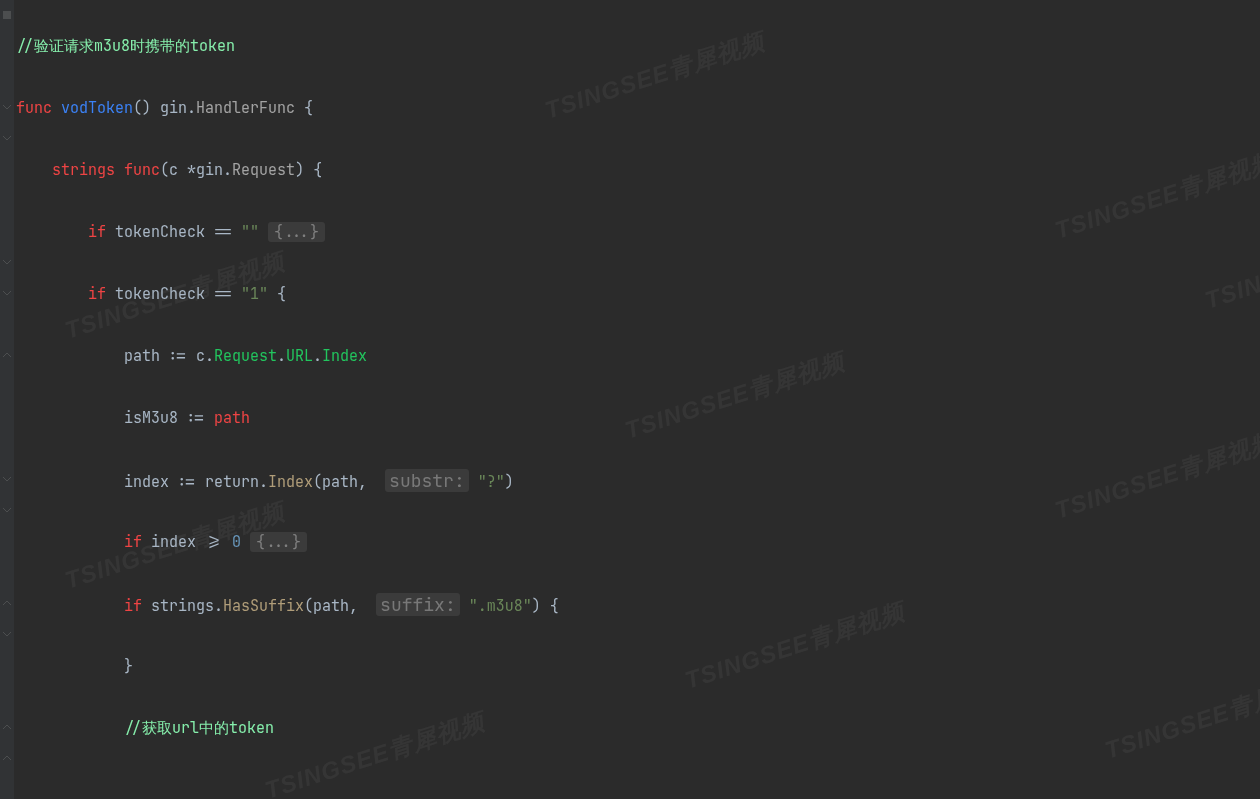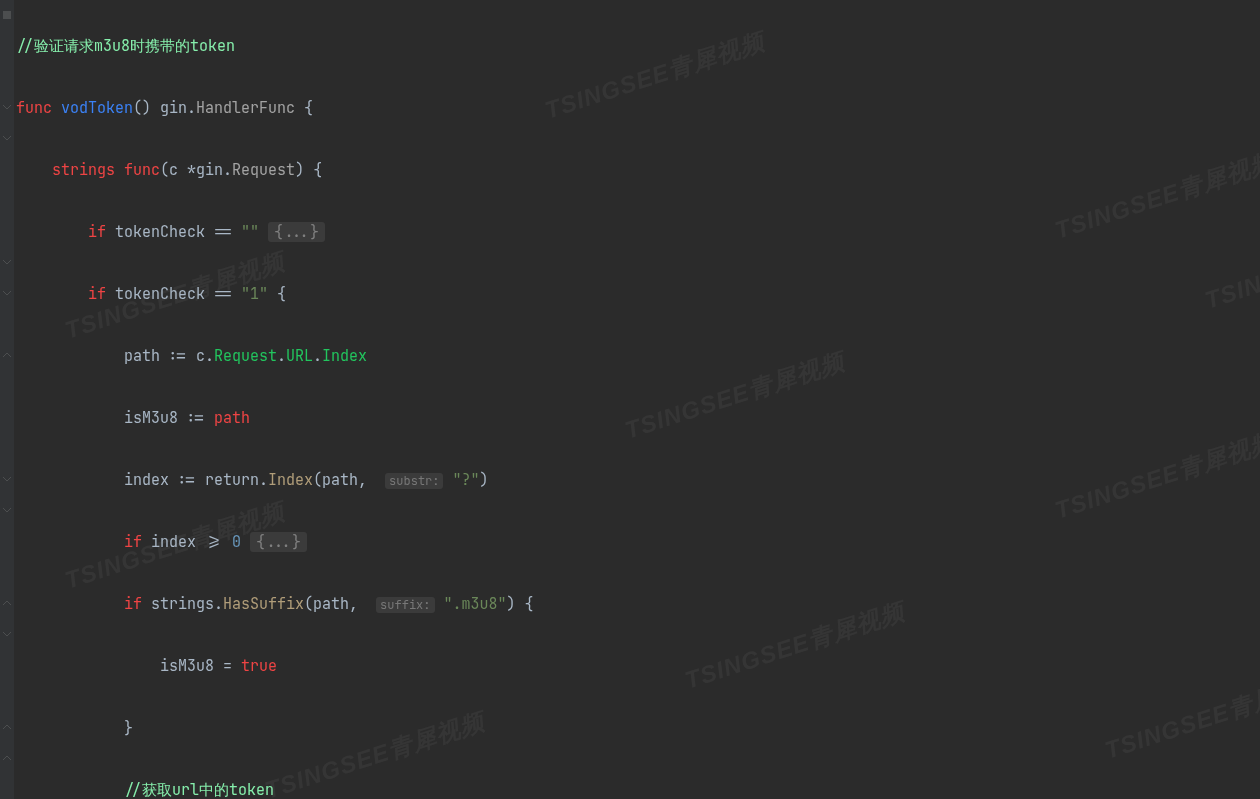--- a/index.html
+++ b/index.html
@@ -53,21 +53,21 @@
 .call{color:#b09d79;}
 .str{color:#6a8759;}
 .num{color:#6897bb;}
 .field{color:#22c55e;}
 .hint{
   color:#787878;
   font-style:normal;
   background:#3b3b3b;
   padding:0 4px;
   border-radius:3px;
-  font-size:12px;
+  font-size:18px;
 }
 .fold{
   background:#3b3b3b;
   padding:0 6px;
   border-radius:3px;
   color:#808080;
 }
 </style>
 </head>
 <body>
@@ -115,21 +115,20 @@
 <div class="line"><span class="comment">//验证请求m3u8时携带的token</span></div>
 <div class="line"><span class="kw">func</span> <span class="fn">vodToken</span><span>() </span><span>gin</span><span>.</span><span class="type">HandlerFunc</span><span> {</span></div>
 <div class="line">    <span class="kw">strings</span> <span class="kw">func</span><span>(c *</span><span>gin</span><span>.</span><span class="type">Request</span><span>) {</span></div>
 <div class="line">        <span class="kw">if</span><span> tokenCheck == </span><span class="str">""</span> <span class="fold">{...}</span></div>
 <div class="line">        <span class="kw">if</span><span> tokenCheck == </span><span class="str">"1"</span><span> {</span></div>
 <div class="line">            <span>path := c.</span><span class="field">Request</span><span>.</span><span class="field">URL</span><span>.</span><span class="field">Index</span></div>
 <div class="line">            <span>isM3u8 := </span><span class="kw">path</span></div>
 <div class="line">            <span>index := return.</span><span class="call">Index</span><span>(path, </span> <span class="hint">substr:</span> <span class="str">"?"</span><span>)</span></div>
 <div class="line">            <span class="kw">if</span><span> index &gt;= </span><span class="num">0</span> <span class="fold">{...}</span></div>
 <div class="line">            <span class="kw">if</span><span> strings.</span><span class="call">HasSuffix</span><span>(path, </span> <span class="hint">suffix:</span> <span class="str">".m3u8"</span><span>) {</span></div>
-<div class="line">                <span>isM3u8 = </span><span class="kw">true</span></div>
 <div class="line">            <span>}</span></div>
 <div class="line">            <span class="comment">//获取url中的token</span></div>
 
 
 
 
 
 
 
 

